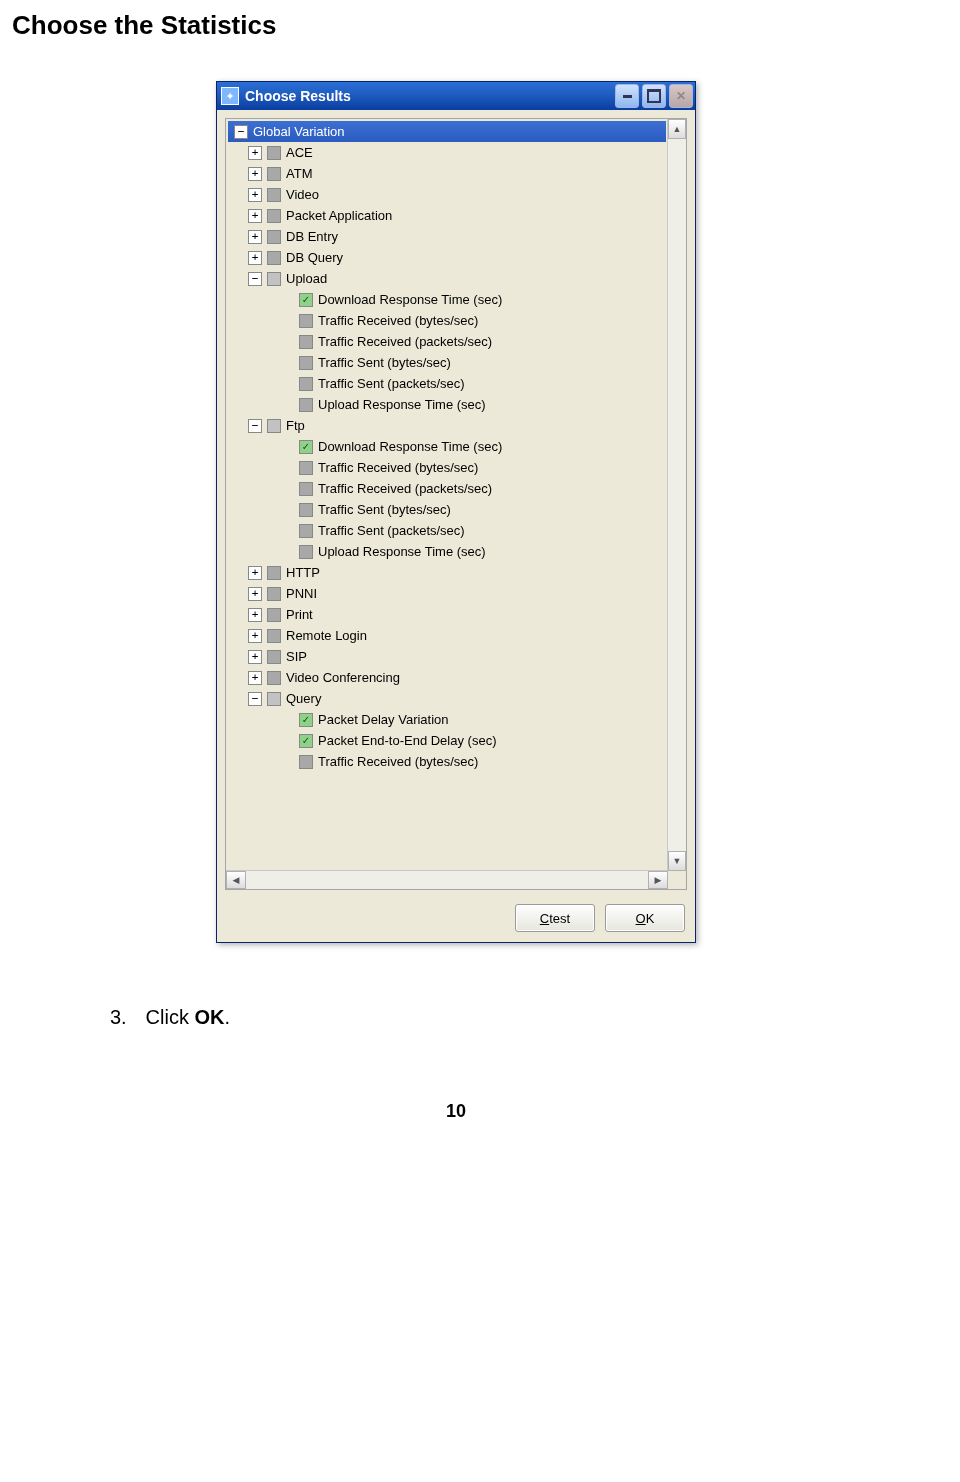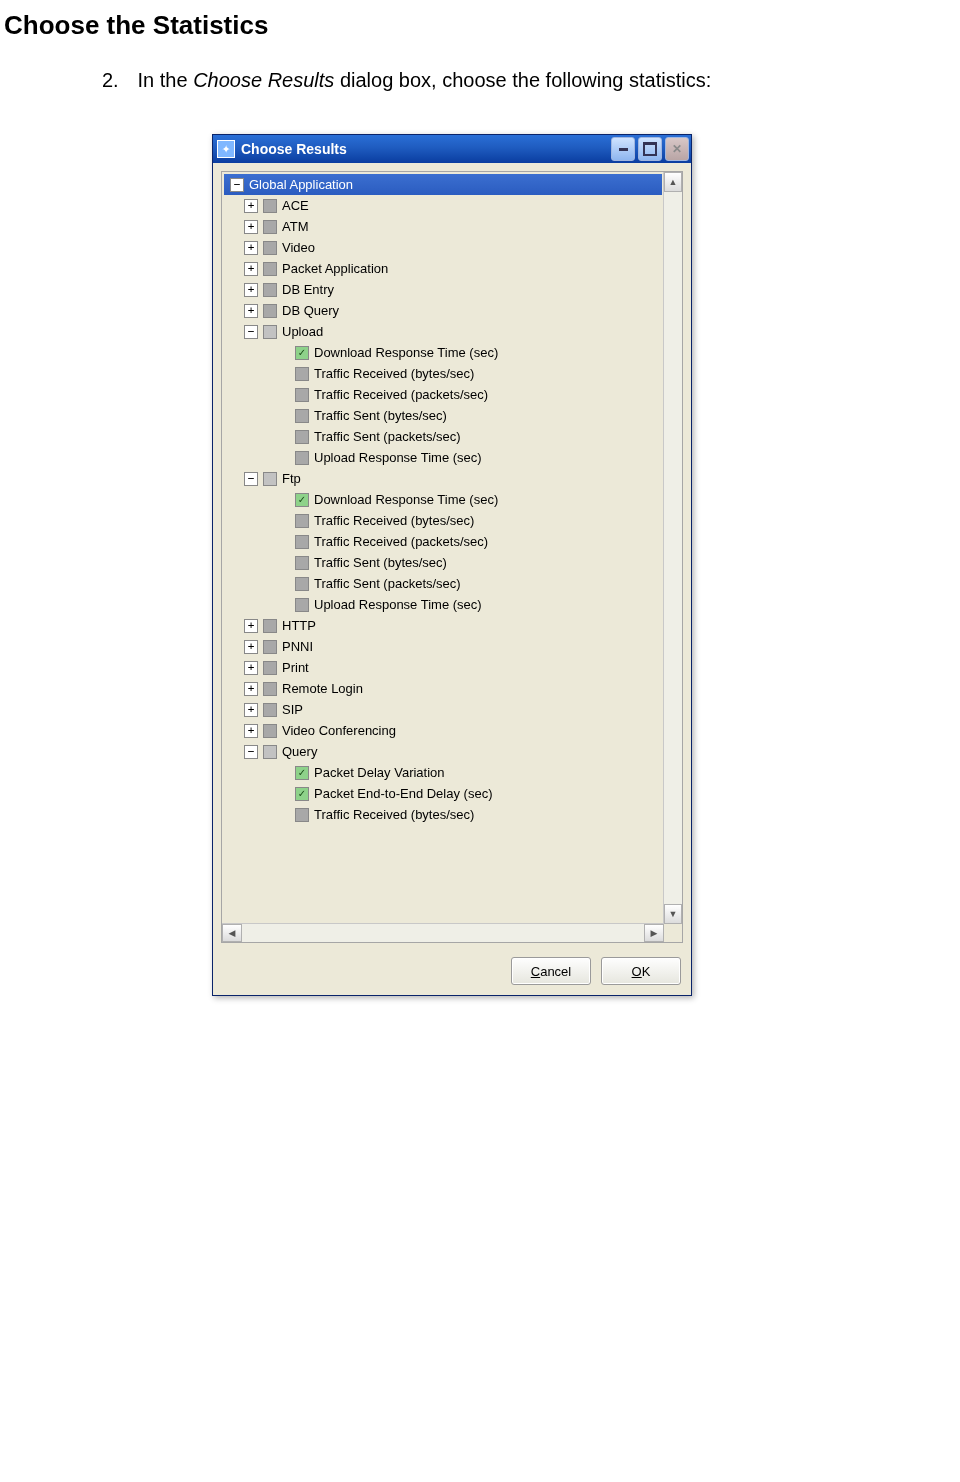--- a/index.html
+++ b/index.html
@@ -5,21 +5,21 @@
   body {
     margin: 0;
     padding: 0;
     background: #ffffff;
     font-family: Arial, sans-serif;
     width: 960px;
     font-size: 20px;
     color: #000;
   }
   .page {
-    padding: 10px 60px 20px 4px;
+    padding: 10px 60px 20px 12px;
   }
   .heading {
     font-family: Arial, sans-serif;
     font-weight: 900;
     font-size: 26px;
     margin: 0 0 25px 0;
   }
   .intro {
     margin: 0 0 25px 98px;
     line-height: 1.4;
@@ -228,44 +228,40 @@
   .u { text-decoration: underline; }
 </style>
 </head>
 <body>
 
 <div class="page">
   <h1 class="heading">Choose the Statistics</h1>
 
 
 
-  <p class="ol-item">
-    <span class="ol-num">2.</span>
-    <span>In the </span><span class="italic">Choose Results</span><span> dialog box, choose the following statistics:</span>
-  </p>
 
   <div class="dialog-wrap">
     <div class="dlg">
       <div class="titlebar">
         <span class="appicon">✦</span>
         <span class="title-text">Choose Results</span>
         <span class="tbtn min">
             <span class="bar"></span>
           </span>
         <span class="tbtn max">
             <span class="box"></span>
           </span>
         <span class="tbtn close">✕</span>
       </div>
 
       <div class="tree-area">
         <div class="tree-inner">
           <div class="root-node">
             <span class="pm">−</span>
-            <span>Global Application</span>
+            <span>Global Variation</span>
           </div>
           <div id="tree-nodes">
               <div class="node lvl1">
                 <span class="pm">+</span>
                 <span class="chk "></span>
                 <span>ACE</span>
               </div>
               <div class="node lvl1">
                 <span class="pm">+</span>
                 <span class="chk "></span>
@@ -422,24 +418,29 @@
           <div class="arrow">◀</div>
           <div class="track"></div>
           <div class="arrow">▶</div>
         </div>
         <div class="corner"></div>
       </div>
 
       <div class="btnrow">
         <div class="btn">
             <span class="u">C</span>
-            <span>ancel</span>
+            <span>test</span>
           </div>
         <div class="btn">
             <span class="u">O</span>
             <span>K</span>
           </div>
       </div>
     </div>
   </div>
 
-
+  <p class="step3">
+    <span class="ol-num">3.</span>
+    <span>Click </span><span class="bold">OK</span><span>.</span>
+  </p>
+
+  <div class="pagenum">10</div>
 </div>
 
 </body></html>

